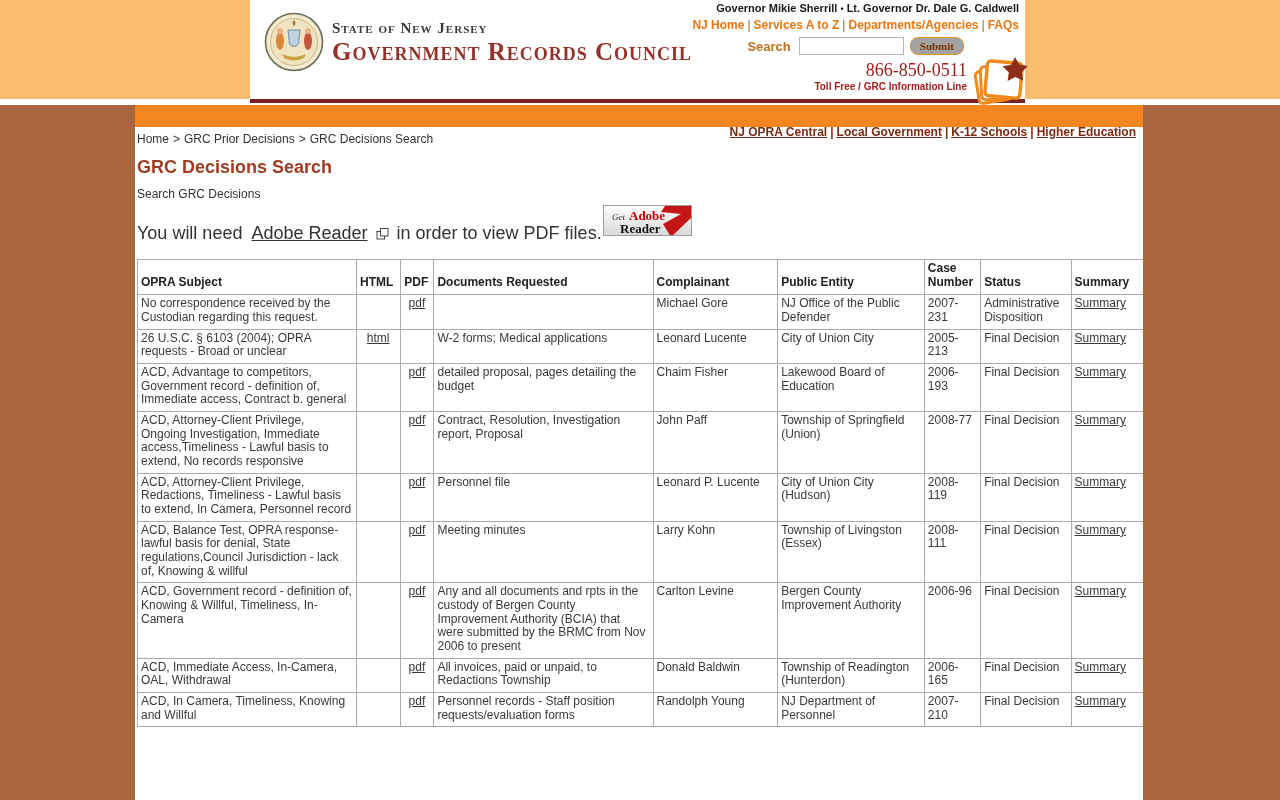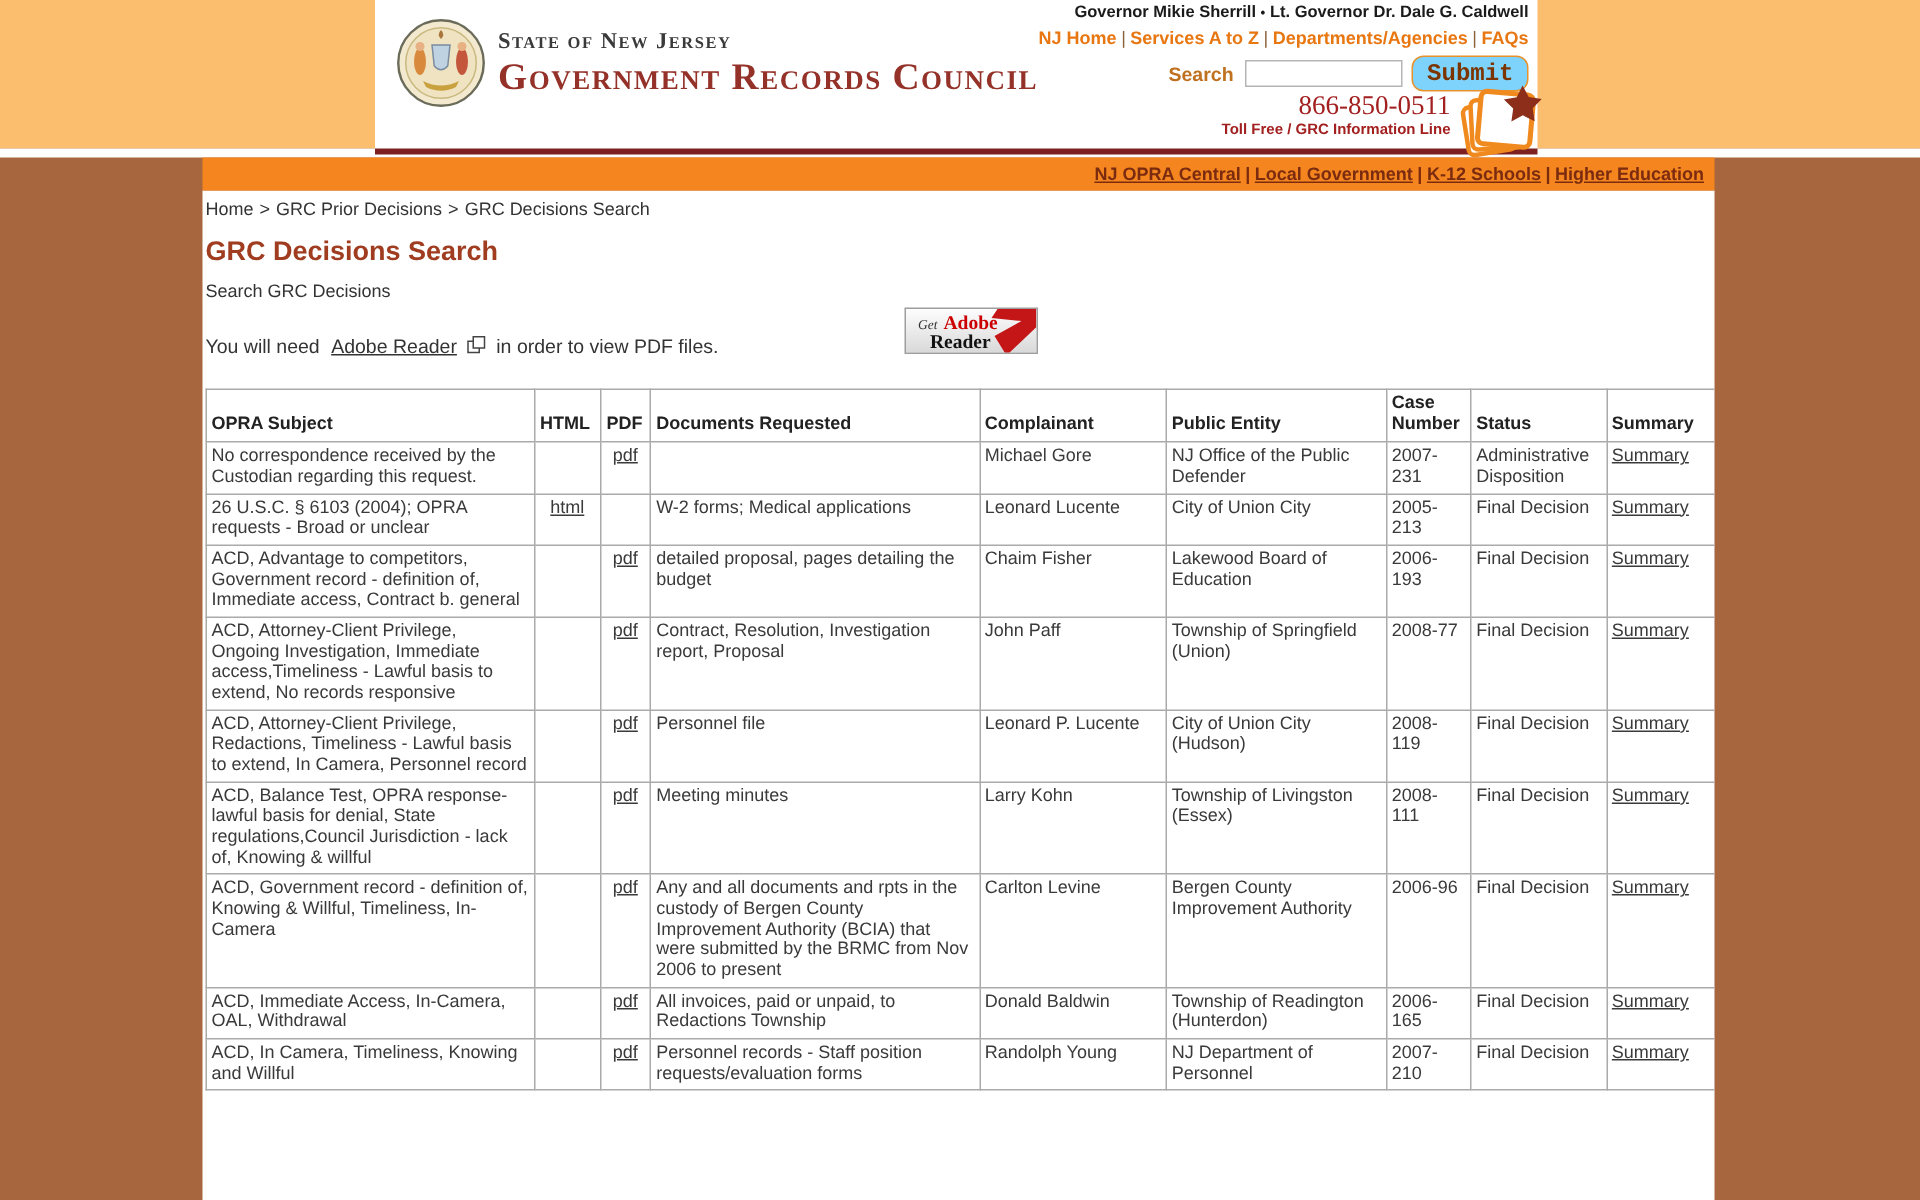--- a/index.html
+++ b/index.html
@@ -24,54 +24,54 @@
   .brand-line1 { font-variant:small-caps; font-weight:bold; font-size:15px; color:#3A3A3A; letter-spacing:1px; }
   .brand-line2 { font-variant:small-caps; font-weight:bold; font-size:25px; color:#943229; letter-spacing:1px; margin-top:1px; }
 
   .header-right { position:absolute; right:6px; top:2px; text-align:right; }
   .gov-line { font-size:11px; font-weight:bold; color:#1A1A1A; }
   .gov-line a { color:#1A1A1A; cursor:pointer; }
   .gov-sep { text-decoration:none; font-size:9px; }
   .top-links { margin-top:4px; font-size:12px; font-weight:bold; color:#E87711; }
   .top-links a { color:#E87711; text-decoration:none; cursor:pointer; }
   .top-links .sep { color:#8C6239; font-weight:normal; padding:0 3px; }
-  .search-row { margin-top:5px; display:flex; justify-content:flex-end; align-items:center; }
+  .search-row { margin-top:5px; display:flex; justify-content:center; align-items:center; }
   .search-label { font-size:13px; font-weight:bold; color:#BF7120; margin-right:8px; }
   .search-input { width:105px; height:18px; border:1px solid #B5B5B5; font-size:12px; padding:0 3px; }
   .submit-btn {
-    margin-left:6px; background:#7dd3fc; border:1px solid #E8922B; border-radius:8px;
-    color:#7C3500; font-weight:bold; font-size:16px; padding:2px 9px; cursor:pointer;
-    font-family:Liberation Mono, monospace;
+    margin-left:6px; background:#a3a3a3; border:1px solid #E8922B; border-radius:8px;
+    color:#7C3500; font-weight:bold; font-size:11px; padding:2px 9px; cursor:pointer;
+    font-family:Liberation Serif, serif;
   }
   .phone-block { position:absolute; right:58px; top:60px; text-align:right; color:#A32020; }
   .phone-number { font-family:"Liberation Serif", serif; font-size:18px; }
   .phone-caption { font-size:10px; font-weight:bold; margin-top:0px; }
   .docs-icon { position:absolute; right:-4px; top:55px; width:56px; height:54px; z-index:5; }
 
   
   .navbar {
     position:absolute; left:135px; top:105px; width:1008px; height:22px;
-    background:#F5861F; z-index:2; text-align:right; padding:4px 7px 0 0;
+    background:#F5861F; z-index:2; text-align:right; padding:20px 7px 0 0;
     font-size:12px; font-weight:bold;
   }
   .navbar a { color:#7B2B10; text-decoration:underline; cursor:pointer; }
   .navbar .sep { color:#7B2B10; padding:0 3px; }
 
   
   .content {
     position:absolute; left:135px; top:127px; width:1008px; height:673px;
     background:#FFFFFF; overflow:hidden; padding:5px 0 16px 2px;
   }
   .breadcrumb { font-size:12px; color:#333; }
   .breadcrumb a { color:#333; text-decoration:none; cursor:pointer; }
   .breadcrumb .bsep { padding:0 4px; color:#333; }
   .page-title { margin-top:11px; font-size:18px; font-weight:bold; color:#A03C20; }
   .page-subtitle { margin-top:9px; font-size:12px; color:#333; }
 
-  .adobe-row { margin-top:22px; font-size:13px; color:#333; height:15px; }
+  .adobe-row { margin-top:22px; font-size:18px; color:#333; height:15px; }
   .adobe-row a { color:#333; text-decoration:underline; cursor:pointer; }
   .ext-icon { display:inline-block; vertical-align:-1px; margin:0 3px; }
   .adobe-badge {
     position:absolute; left:468px; top:78px; width:89px; height:31px;
     border:1px solid #9E9E9E; border-radius:0;
     background:linear-gradient(#FDFDFD,#D9D9D9);
     overflow:hidden; cursor:pointer;
   }
   .adobe-badge-text { position:absolute; left:8px; top:3px; font-family:"Liberation Serif", serif; line-height:12px; }
   .badge-get { font-style:italic; font-size:9px; color:#333; }

